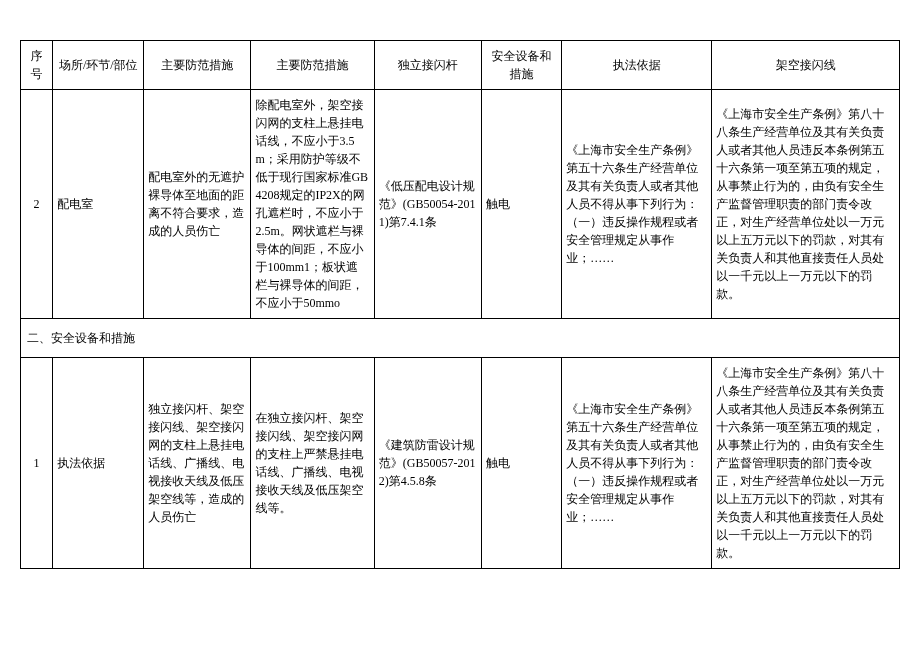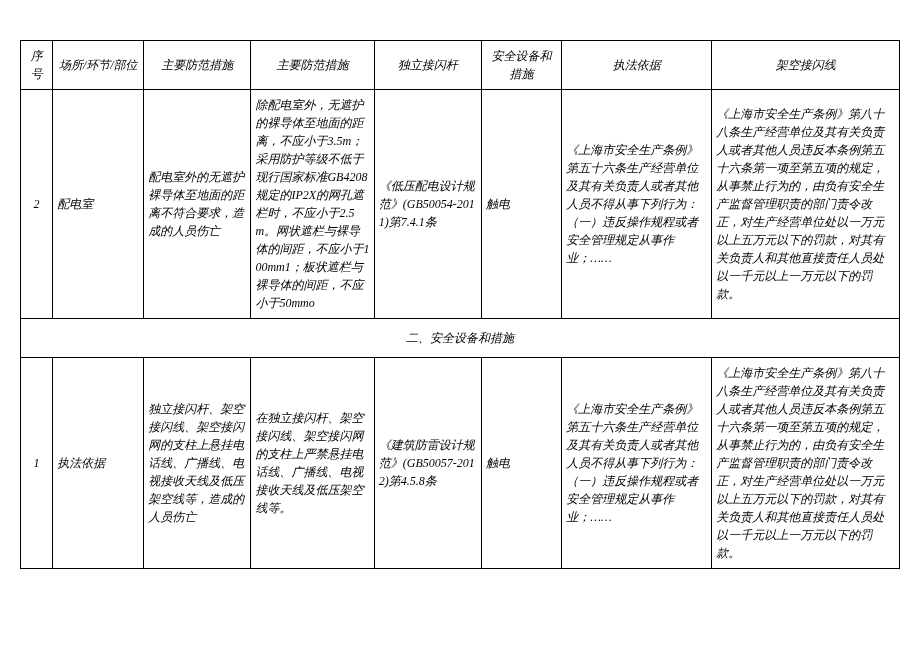--- a/index.html
+++ b/index.html
@@ -7,21 +7,20 @@
       padding: 40px 20px;
       background: #ffffff;
       font-family: "SimSun", "宋体", serif;
       font-size: 12px;
       color: #000;
     }
     table {
       border-collapse: collapse;
       width: 100%;
       table-layout: fixed;
-      font-style: italic;
     }
     th, td {
       border: 1px solid #000;
       padding: 6px 4px;
       vertical-align: middle;
       word-wrap: break-word;
       word-break: break-all;
       line-height: 1.5;
     }
     th {
@@ -30,21 +29,21 @@
     }
     .col-seq { width: 30px; text-align: center; }
     .col-place { width: 85px; }
     .col-inspect { width: 100px; }
     .col-prevent { width: 115px; }
     .col-standard { width: 100px; }
     .col-accident { width: 75px; }
     .col-basis { width: 140px; }
     .col-penalty { width: 175px; }
     .section-row td {
-      text-align: center;
+      text-align: left;
       padding: 10px 6px;
     }
     .indent-text { text-indent: 1em; }
   </style>
 </head>
 <body>
 
 <table>
   <colgroup>
     <col class="col-seq">
@@ -66,21 +65,21 @@
       <th>安全设备和措施</th>
       <th>执法依据</th>
       <th>架空接闪线</th>
     </tr>
   </thead>
   <tbody>
     <tr>
       <td class="col-seq">2</td>
       <td>配电室</td>
       <td>配电室外的无遮护裸导体至地面的距离不符合要求，造成的人员伤亡</td>
-      <td>除配电室外，无遮护的裸导体至地面的距离，不应小于3.5m；采用防护等级不低于现行国家标准GB4208规定的IP2X的网孔遮栏时，不应小于2.5m。网状遮栏与裸导体的间距，不应小于100mm1；板状遮栏与裸导体的间距，不应小于50mmo</td>
+      <td>除配电室外，架空接闪网的支柱上悬挂电话线，不应小于3.5m；采用防护等级不低于现行国家标准GB4208规定的IP2X的网孔遮栏时，不应小于2.5m。网状遮栏与裸导体的间距，不应小于100mm1；板状遮栏与裸导体的间距，不应小于50mmo</td>
       <td>《低压配电设计规范》(GB50054-2011)第7.4.1条</td>
       <td>触电</td>
       <td><span class="indent-text">《上海市安全生产条例》第五十六条生产经营单位及其有关负责人或者其他人员不得从事下列行为：（一）违反操作规程或者安全管理规定从事作业；……</span></td>
       <td><span class="indent-text">《上海市安全生产条例》第八十八条生产经营单位及其有关负责人或者其他人员违反本条例第五十六条第一项至第五项的规定，从事禁止行为的，由负有安全生产监督管理职责的部门责令改正，对生产经营单位处以一万元以上五万元以下的罚款，对其有关负责人和其他直接责任人员处以一千元以上一万元以下的罚款。</span></td>
     </tr>
     <tr class="section-row">
       <td colspan="8">二、安全设备和措施</td>
     </tr>
     <tr>
       <td class="col-seq">1</td>

